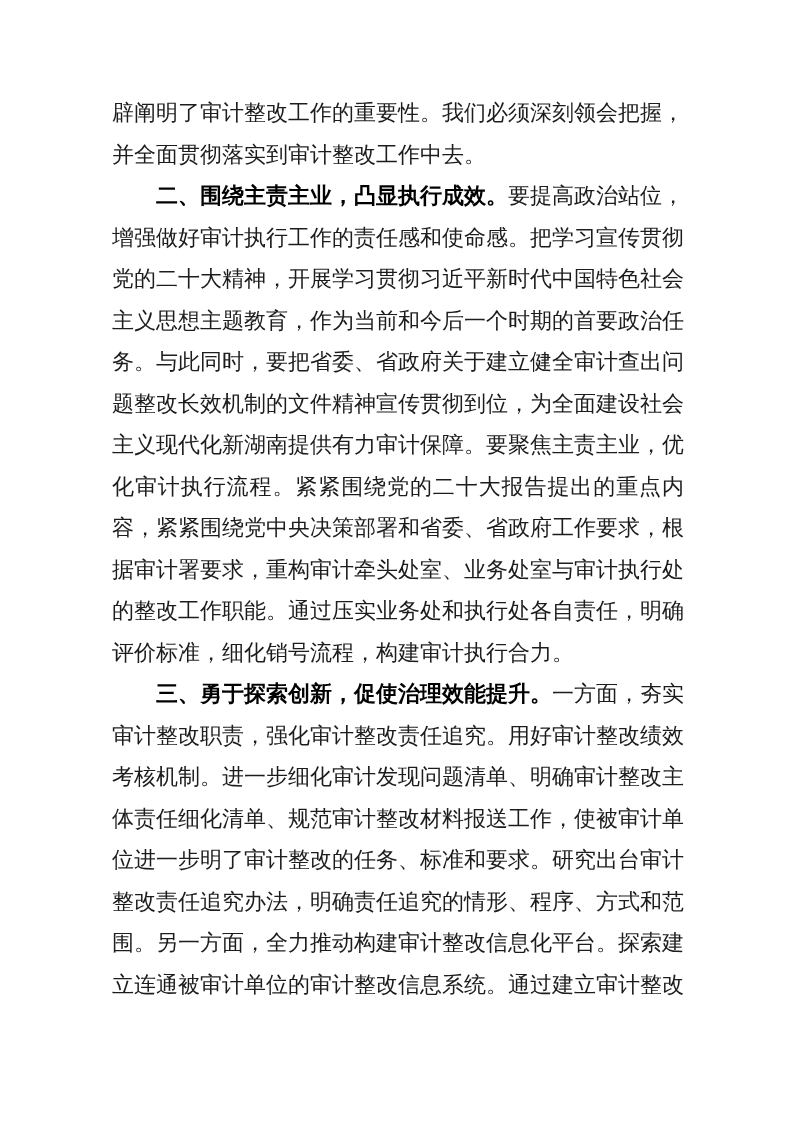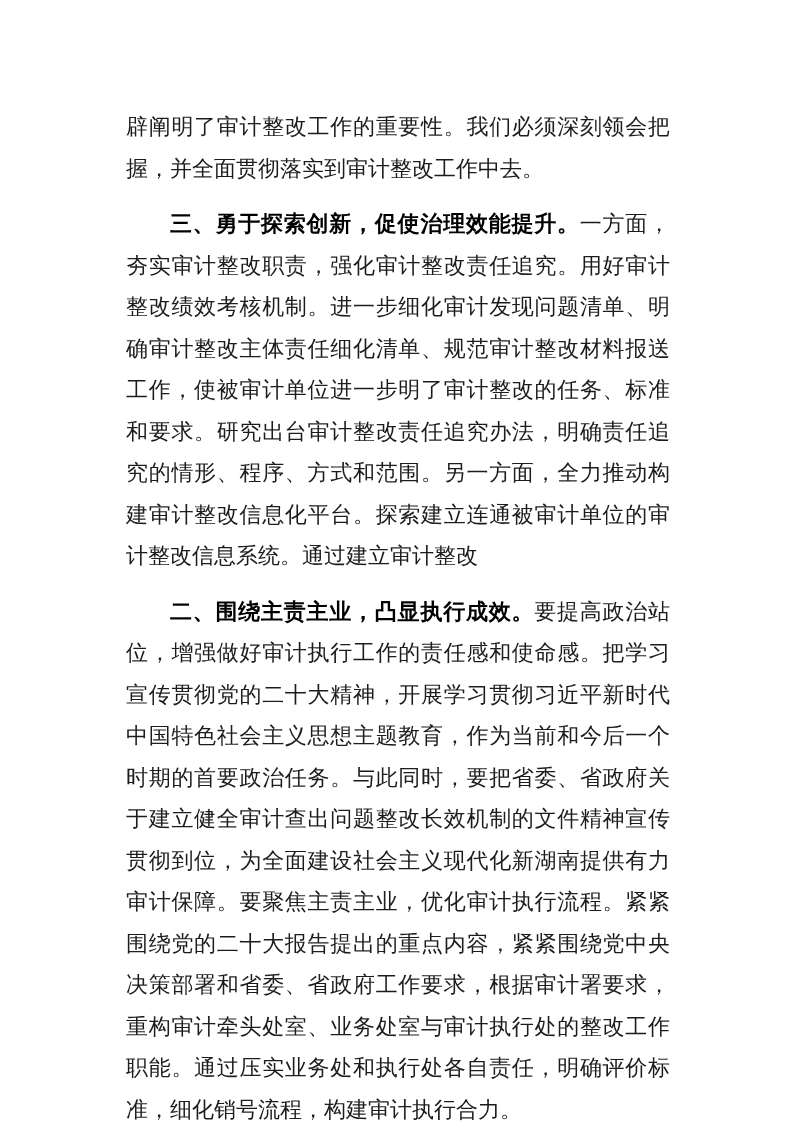--- a/index.html
+++ b/index.html
@@ -24,21 +24,21 @@
     padding: 92px 109px 0 112px;
   }
   .content {
     width: 572px;
     font-family: "Liberation Serif", "DejaVu Serif", serif;
     font-size: 22px;
     line-height: 41.5px;
     color: #1c1c1c;
   }
   .para {
-    margin: 14px;
+    margin: 0;
     text-align: justify;
     text-justify: inter-ideograph;
     word-break: break-all;
     text-indent: 0;
   }
   .para.indent {
     text-indent: 2em;
   }
   .para .lead {
     font-weight: bold;
@@ -46,18 +46,18 @@
   }
 </style>
 </head>
 <body>
 
 <div class="page">
   <div class="content">
 
     <p class="para"><span class="lead"></span><span>辟阐明了审计整改工作的重要性。我们必须深刻领会把握，并全面贯彻落实到审计整改工作中去。</span></p>
 
+    <p class="para indent"><span class="lead">二、围绕主责主业，凸显执行成效。</span><span>要提高政治站位，增强做好审计执行工作的责任感和使命感。把学习宣传贯彻党的二十大精神，开展学习贯彻习近平新时代中国特色社会主义思想主题教育，作为当前和今后一个时期的首要政治任务。与此同时，要把省委、省政府关于建立健全审计查出问题整改长效机制的文件精神宣传贯彻到位，为全面建设社会主义现代化新湖南提供有力审计保障。要聚焦主责主业，优化审计执行流程。紧紧围绕党的二十大报告提出的重点内容，紧紧围绕党中央决策部署和省委、省政府工作要求，根据审计署要求，重构审计牵头处室、业务处室与审计执行处的整改工作职能。通过压实业务处和执行处各自责任，明确评价标准，细化销号流程，构建审计执行合力。</span></p>
+
     <p class="para indent"><span class="lead">三、勇于探索创新，促使治理效能提升。</span><span>一方面，夯实审计整改职责，强化审计整改责任追究。用好审计整改绩效考核机制。进一步细化审计发现问题清单、明确审计整改主体责任细化清单、规范审计整改材料报送工作，使被审计单位进一步明了审计整改的任务、标准和要求。研究出台审计整改责任追究办法，明确责任追究的情形、程序、方式和范围。另一方面，全力推动构建审计整改信息化平台。探索建立连通被审计单位的审计整改信息系统。通过建立审计整改</span></p>
-
-    <p class="para indent"><span class="lead">二、围绕主责主业，凸显执行成效。</span><span>要提高政治站位，增强做好审计执行工作的责任感和使命感。把学习宣传贯彻党的二十大精神，开展学习贯彻习近平新时代中国特色社会主义思想主题教育，作为当前和今后一个时期的首要政治任务。与此同时，要把省委、省政府关于建立健全审计查出问题整改长效机制的文件精神宣传贯彻到位，为全面建设社会主义现代化新湖南提供有力审计保障。要聚焦主责主业，优化审计执行流程。紧紧围绕党的二十大报告提出的重点内容，紧紧围绕党中央决策部署和省委、省政府工作要求，根据审计署要求，重构审计牵头处室、业务处室与审计执行处的整改工作职能。通过压实业务处和执行处各自责任，明确评价标准，细化销号流程，构建审计执行合力。</span></p>
 
   </div>
 </div>
 
 </body></html>

